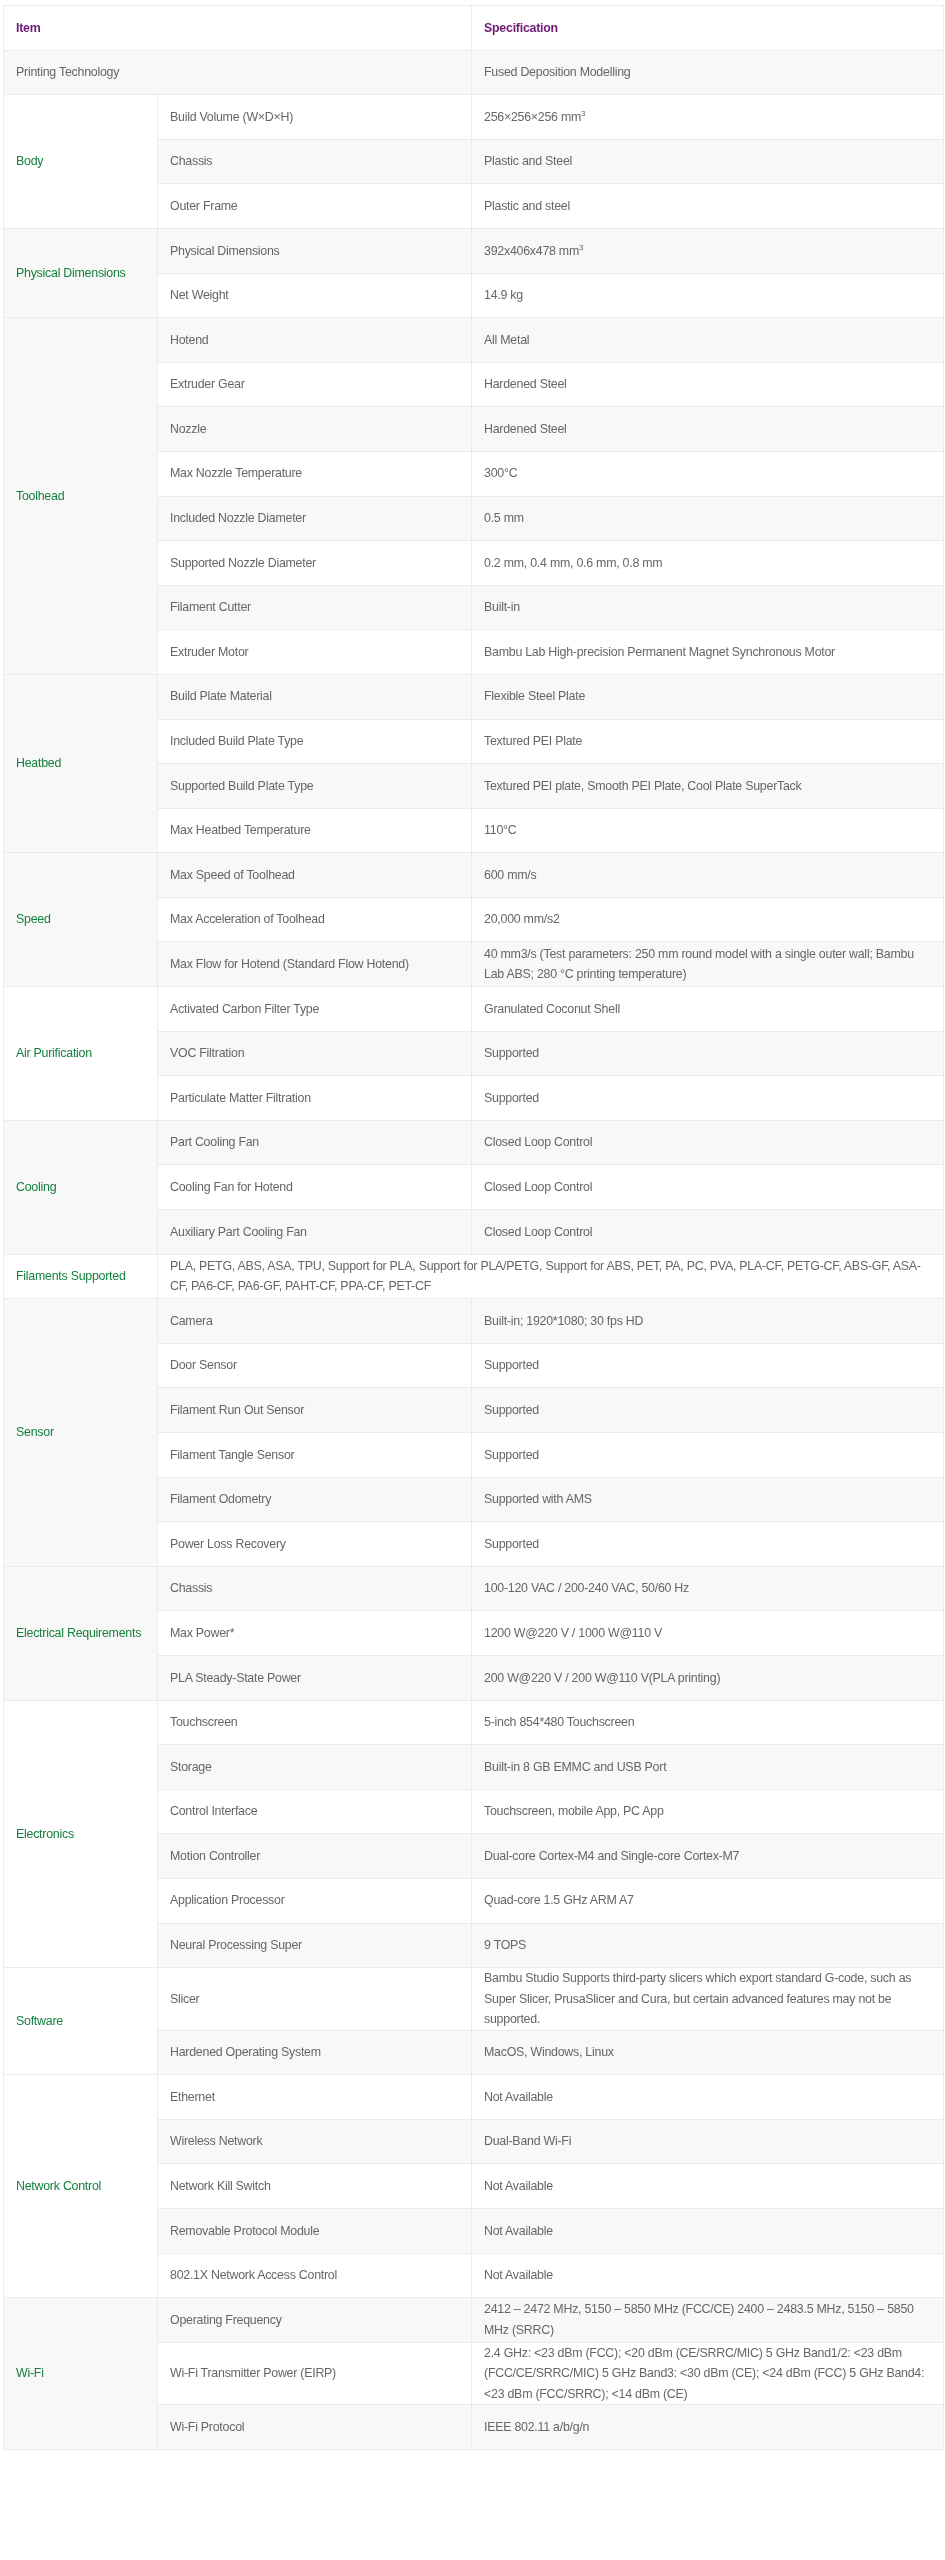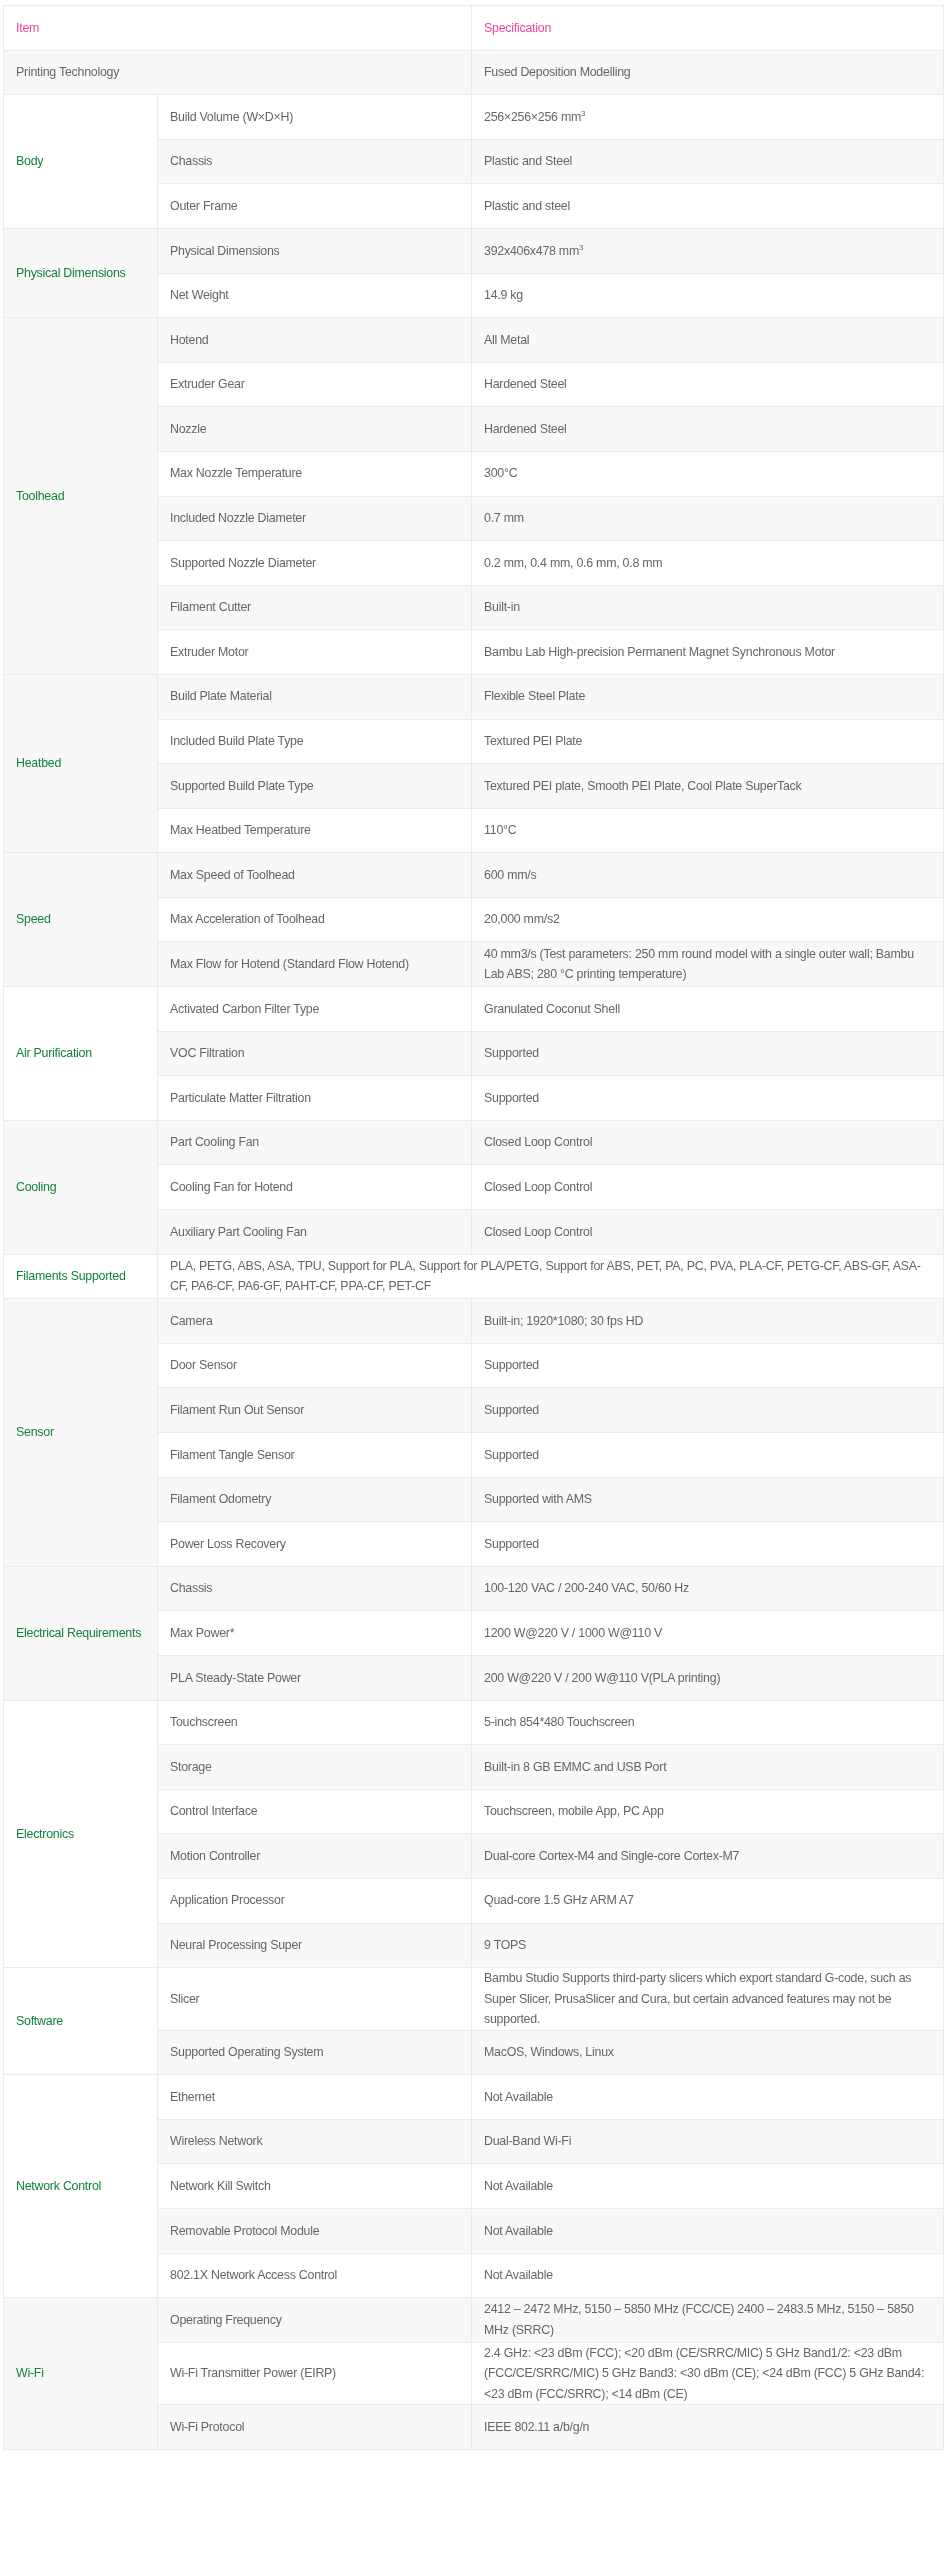--- a/index.html
+++ b/index.html
@@ -21,21 +21,21 @@
     border: 1px solid #ebebeb;
     padding: 0 12px;
     height: 43.6px;
     text-align: left;
     vertical-align: middle;
     line-height: 20.5px;
     font-weight: normal;
   }
   table.spec tr:nth-child(even) > td { background: #f8f8f8; }
   table.spec tr:nth-child(odd) > td { background: #ffffff; }
-  table.spec th { background: #ffffff; color: #ec4899; font-weight: normal; }
+  table.spec th { background: #ffffff; color: #701a75; font-weight: bold; }
   td.cat { color: #15803d; font-weight: bold; }
   td.multi { padding-top: 10px; padding-bottom: 10px; }
   sup { font-size: 8px; line-height: 0; vertical-align: 5px; }
 </style>
 </head>
 <body>
 
 <div class="wrap">
 <table class="spec">
   <colgroup>
@@ -90,21 +90,21 @@
     <tr>
       <td>Nozzle</td>
       <td>Hardened Steel</td>
     </tr>
     <tr>
       <td>Max Nozzle Temperature</td>
       <td>300°C</td>
     </tr>
     <tr>
       <td>Included Nozzle Diameter</td>
-      <td>0.7 mm</td>
+      <td>0.5 mm</td>
     </tr>
     <tr>
       <td>Supported Nozzle Diameter</td>
       <td>0.2 mm, 0.4 mm, 0.6 mm, 0.8 mm</td>
     </tr>
     <tr>
       <td>Filament Cutter</td>
       <td>Built-in</td>
     </tr>
     <tr>
@@ -242,21 +242,21 @@
       <td>Neural Processing Super</td>
       <td>9 TOPS</td>
     </tr>
 
     <tr>
       <td rowspan="2" class="cat">Software</td>
       <td>Slicer</td>
       <td class="multi">Bambu Studio Supports third-party slicers which export standard G-code, such as Super Slicer, PrusaSlicer and Cura, but certain advanced features may not be supported.</td>
     </tr>
     <tr>
-      <td>Supported Operating System</td>
+      <td>Hardened Operating System</td>
       <td>MacOS, Windows, Linux</td>
     </tr>
 
     <tr>
       <td rowspan="5" class="cat">Network Control</td>
       <td>Ethernet</td>
       <td>Not Available</td>
     </tr>
     <tr>
       <td>Wireless Network</td>

